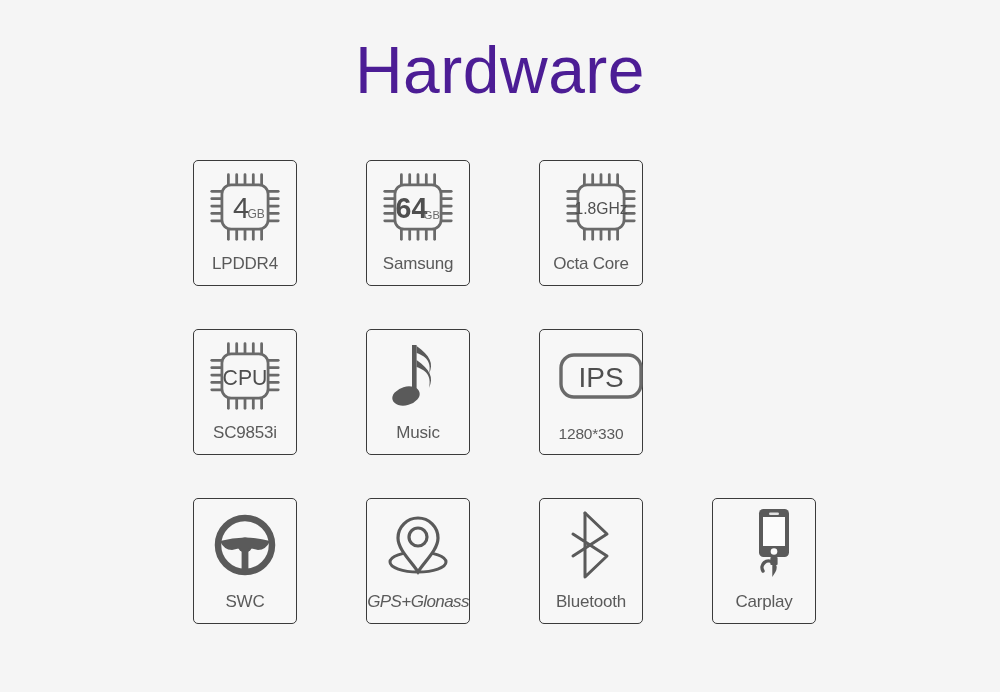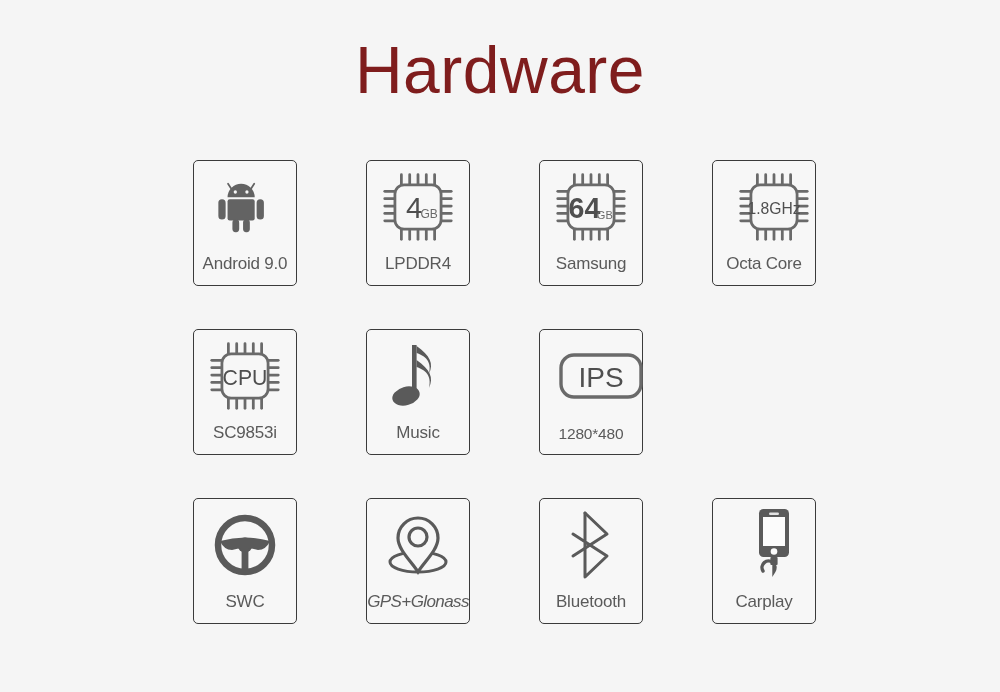--- a/index.html
+++ b/index.html
@@ -22,21 +22,21 @@
   }
   .page-title {
     position: absolute;
     top: 34px;
     left: 0;
     width: 1000px;
     text-align: center;
     font-size: 66px;
     font-weight: 300;
     letter-spacing: 0.5px;
-    color: #7f1d1d;
+    color: #4c1d95;
     font-family: "Liberation Sans", sans-serif;
     line-height: 1.1;
   }
 
   .grid {
     position: absolute;
     left: 193px;
     top: 160px;
     width: 624px;
   }
@@ -89,39 +89,20 @@
 <body>
 
 <div class="page">
 
   <div class="page-title">Hardware</div>
 
   <div class="grid">
 
     <div class="grid-row">
 
-      <div class="tile">
-        <div class="tile-icon">
-          <svg width="62" height="62" viewBox="0 0 64 64">
-            <g fill="#636363">
-              <path d="M18 13.5 L14.5 8" stroke="#636363" stroke-width="1.8" fill="none" stroke-linecap="round"></path>
-              <path d="M38 13.5 L41.5 8" stroke="#636363" stroke-width="1.8" fill="none" stroke-linecap="round"></path>
-              <path d="M14 22 a14 14 0 0 1 28 0 z"></path>
-              <circle cx="22" cy="16.5" r="1.7" fill="#f7f7f7"></circle>
-              <circle cx="34" cy="16.5" r="1.7" fill="#f7f7f7"></circle>
-              <rect x="14" y="24" width="28" height="22" rx="2.2"></rect>
-              <rect x="4.5" y="24" width="7.5" height="21" rx="3.7"></rect>
-              <rect x="44" y="24" width="7.5" height="21" rx="3.7"></rect>
-              <rect x="19" y="45" width="7" height="13" rx="3.2"></rect>
-              <rect x="30" y="45" width="7" height="13" rx="3.2"></rect>
-            </g>
-          </svg>
-        </div>
-        <div class="tile-label">Android 9.0</div>
-      </div>
 
       <div class="tile">
         <div class="tile-icon">
           <svg width="74" height="72" viewBox="0 0 80 78">
             <g stroke="#6a6a6a" stroke-width="3" stroke-linecap="round">
               <line x1="22" y1="4" x2="22" y2="15"></line>
                 <line x1="31" y1="4" x2="31" y2="15"></line>
               <line x1="40" y1="4" x2="40" y2="15"></line>
                 <line x1="49" y1="4" x2="49" y2="15"></line>
               <line x1="58" y1="4" x2="58" y2="15"></line>
@@ -265,21 +246,21 @@
         <div class="tile-label">Music</div>
       </div>
 
       <div class="tile">
         <div class="tile-icon">
           <svg width="86" height="48" viewBox="0 0 86 48">
             <rect x="3" y="3" width="80" height="42" rx="13" fill="#f7f7f7" stroke="#6a6a6a" stroke-width="3.4"></rect>
             <text x="43" y="35" text-anchor="middle" font-family="Liberation Sans, sans-serif" font-size="28" fill="#4f4f4f">IPS</text>
           </svg>
         </div>
-        <div class="tile-label small">1280*480</div>
+        <div class="tile-label small">1280*330</div>
       </div>
 
     </div>
 
     <div class="grid-row">
 
       <div class="tile">
         <div class="tile-icon">
           <svg width="64" height="64" viewBox="0 0 64 64">
             <circle cx="32" cy="32" r="27" fill="none" stroke="#5a5a5a" stroke-width="6.5"></circle>

